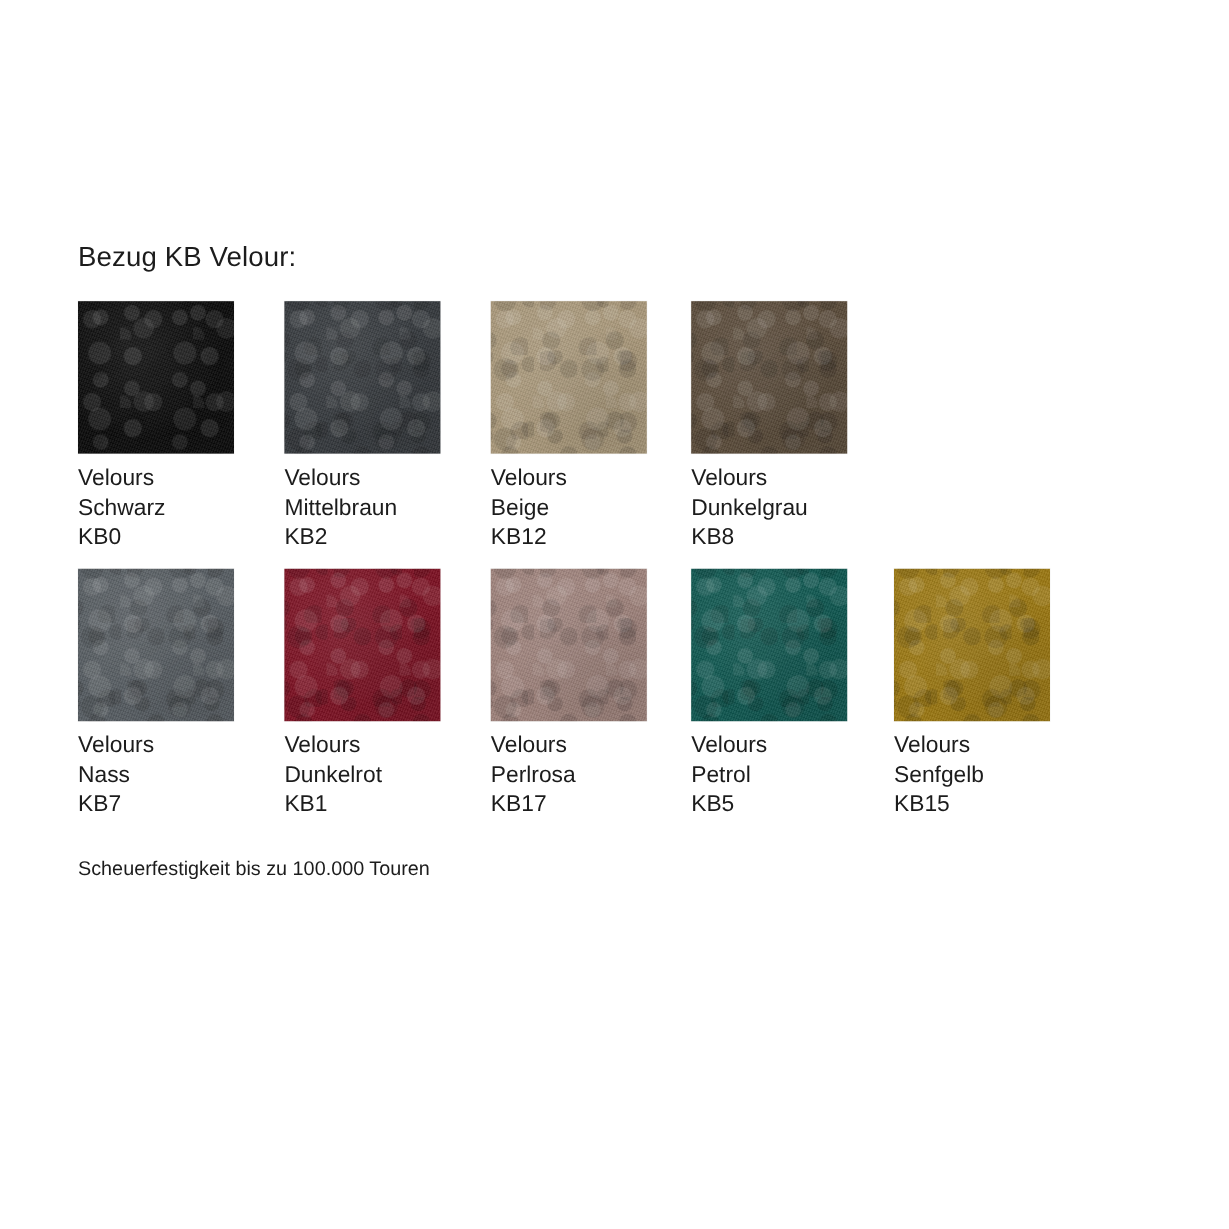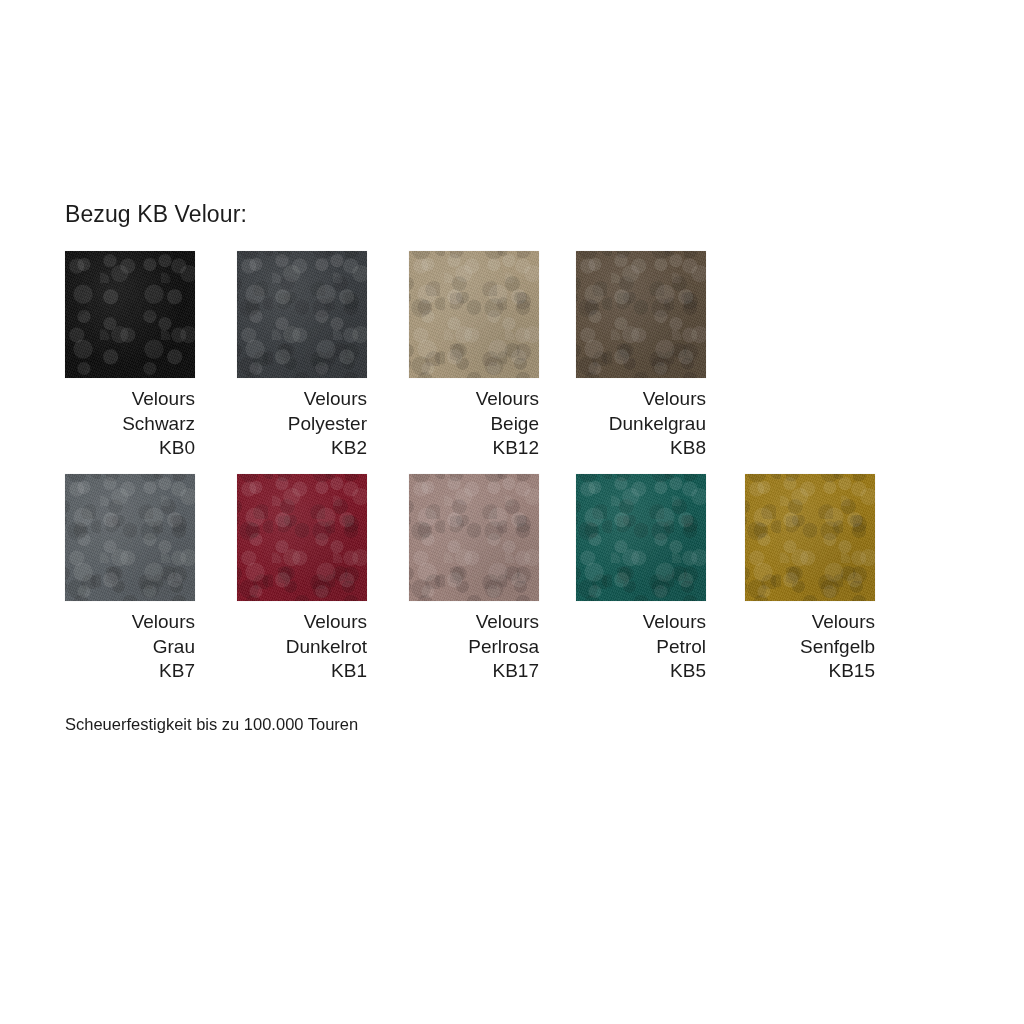--- a/index.html
+++ b/index.html
@@ -38,21 +38,20 @@
     white-space: nowrap;
   }
 
   
   .swatch-grid {
     position: absolute;
     left: 0;
     top: 0;
     width: 1024px;
     height: 1024px;
-    text-align: right;
   }
   .swatch-cell {
     position: absolute;
   }
   .swatch-chip {
     width: 130px;
     height: 127px;
     position: relative;
     overflow: hidden;
     background-color: #808080;
@@ -137,21 +136,21 @@
         <div class="swatch-label">
           <span class="ln">Velours</span>
           <span class="ln">Schwarz</span>
           <span class="ln">KB0</span>
         </div>
       </div>
       <div class="swatch-cell" style="left: 237px; top: 251px;">
         <div class="swatch-chip" style="background-color: rgb(52, 56, 60);"></div>
         <div class="swatch-label">
           <span class="ln">Velours</span>
-          <span class="ln">Polyester</span>
+          <span class="ln">Mittelbraun</span>
           <span class="ln">KB2</span>
         </div>
       </div>
       <div class="swatch-cell" style="left: 409px; top: 251px;">
         <div class="swatch-chip" style="background-color: rgb(168, 151, 121);"></div>
         <div class="swatch-label">
           <span class="ln">Velours</span>
           <span class="ln">Beige</span>
           <span class="ln">KB12</span>
         </div>
@@ -161,21 +160,21 @@
         <div class="swatch-label">
           <span class="ln">Velours</span>
           <span class="ln">Dunkelgrau</span>
           <span class="ln">KB8</span>
         </div>
       </div>
       <div class="swatch-cell" style="left: 65px; top: 474px;">
         <div class="swatch-chip" style="background-color: rgb(86, 92, 97);"></div>
         <div class="swatch-label">
           <span class="ln">Velours</span>
-          <span class="ln">Grau</span>
+          <span class="ln">Nass</span>
           <span class="ln">KB7</span>
         </div>
       </div>
       <div class="swatch-cell" style="left: 237px; top: 474px;">
         <div class="swatch-chip" style="background-color: rgb(123, 17, 34);"></div>
         <div class="swatch-label">
           <span class="ln">Velours</span>
           <span class="ln">Dunkelrot</span>
           <span class="ln">KB1</span>
         </div>

